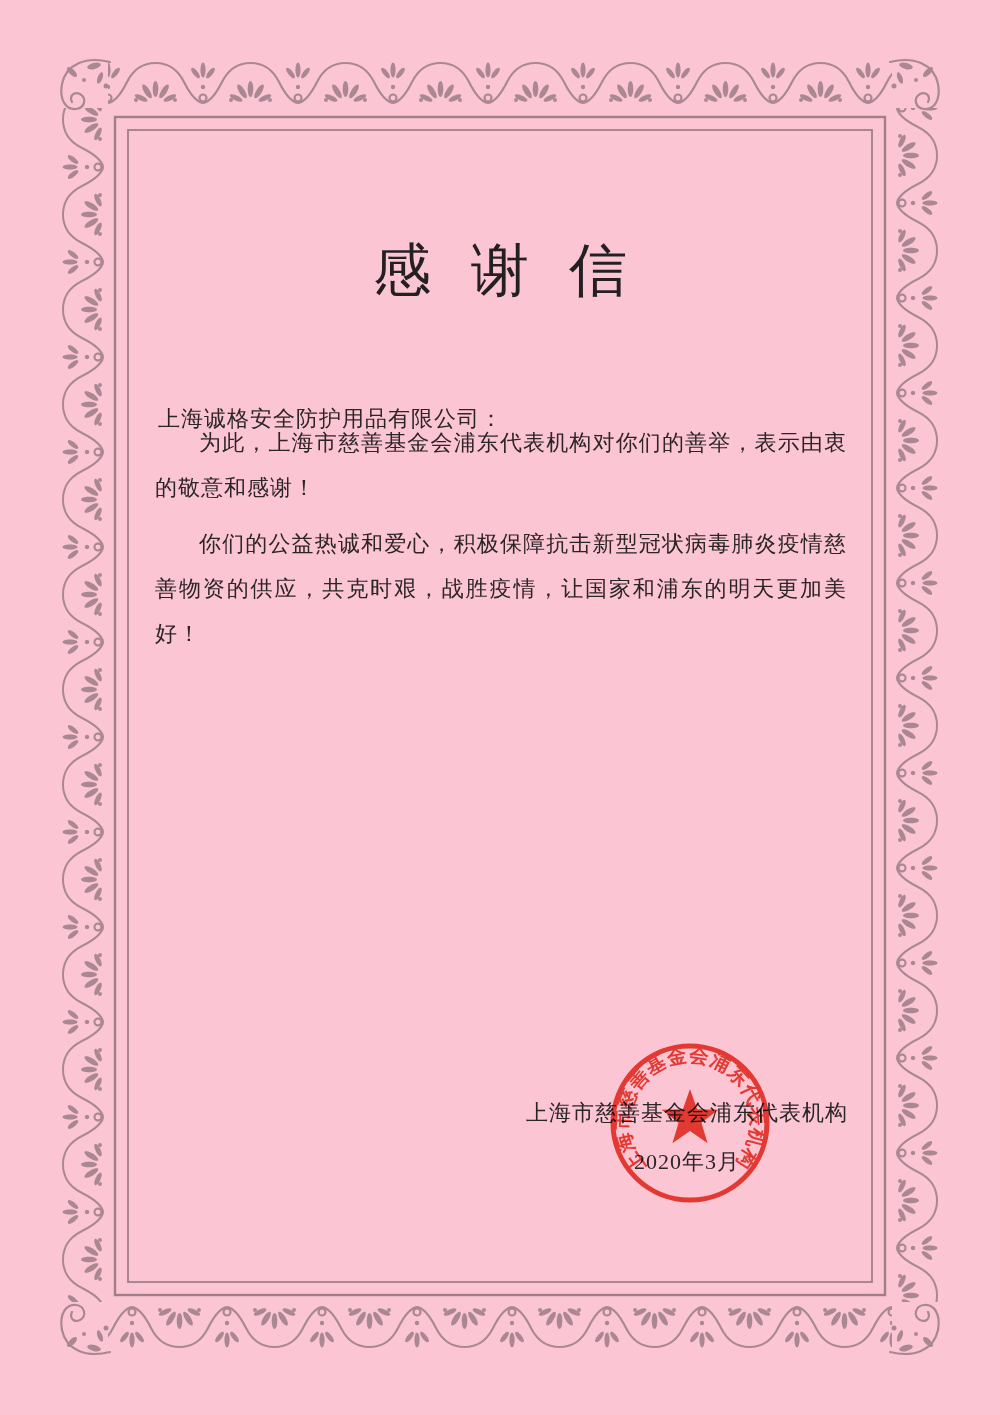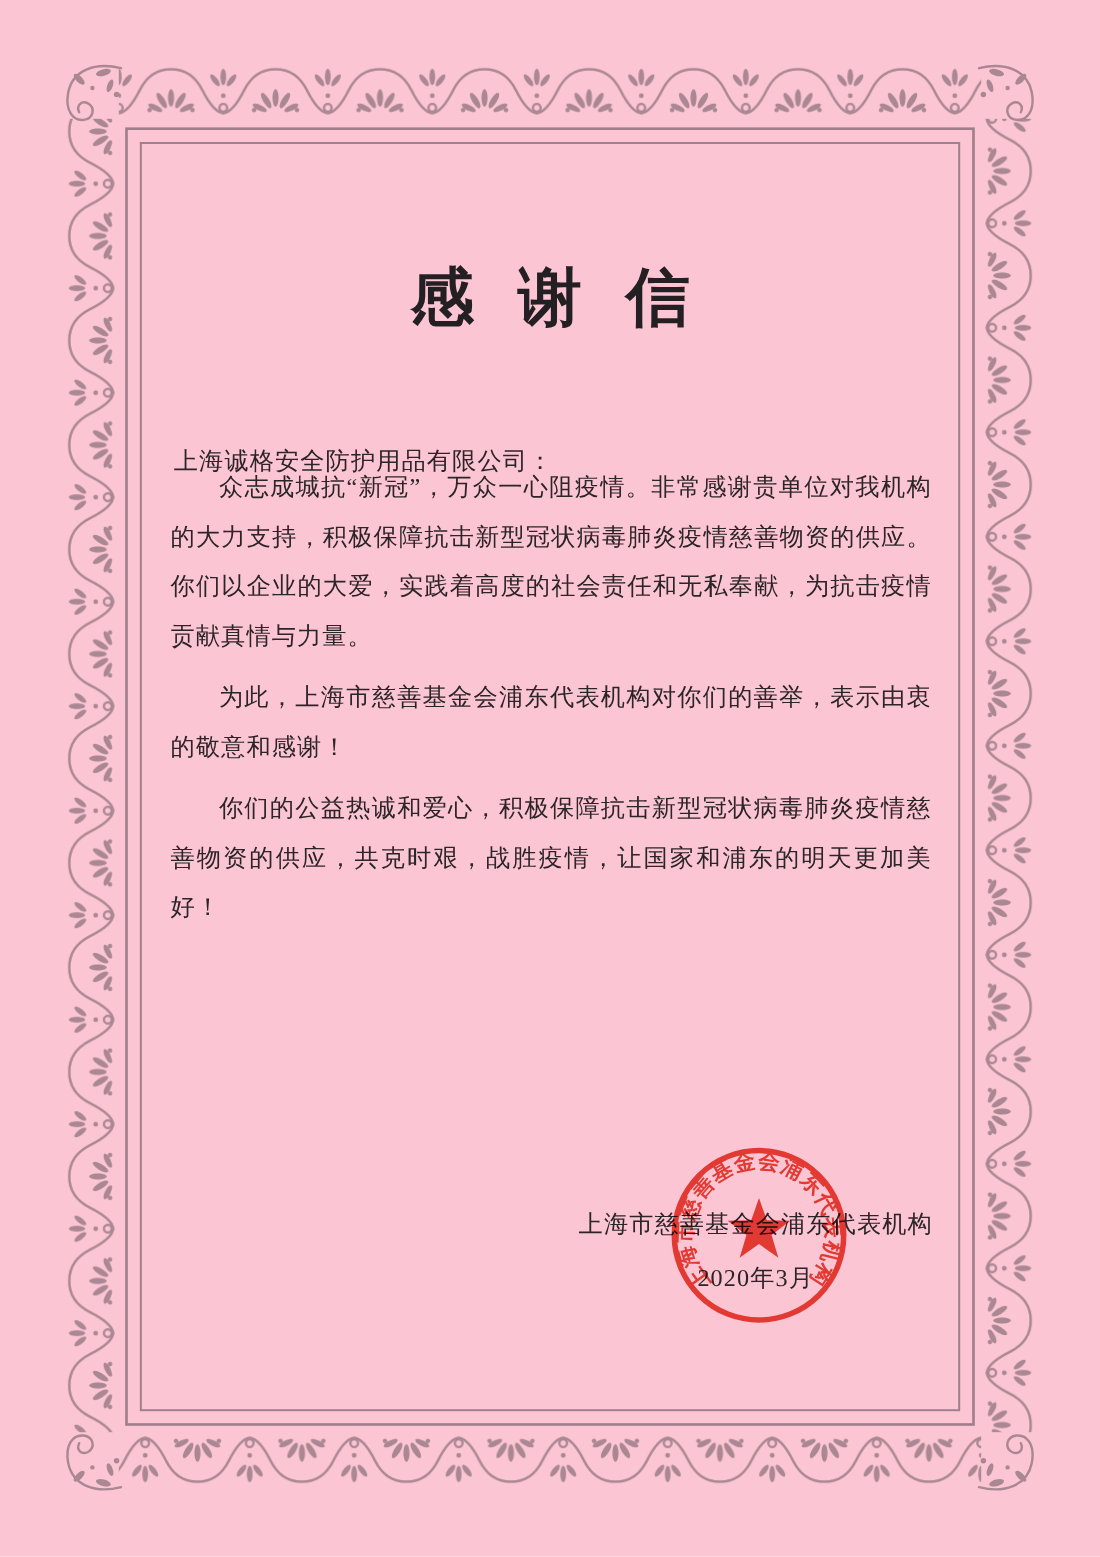--- a/index.html
+++ b/index.html
@@ -20,21 +20,21 @@
     width: 1000px; height: 1415px;
     pointer-events: none;
   }
   .lace-stroke { fill: none; stroke: var(--lace_border, #aa8893); stroke-width: 2.2; stroke-linecap: round; }
   .lace-fill   { fill: var(--lace_border, #aa8893); stroke: none; }
   .frame-line  { fill: none; stroke: var(--frame_line, #a07f8b); }
   
   .title {
     position: absolute; top: 232px; left: 0; width: 1000px;
     text-align: center;
-    font-size: 58px; font-weight: 700;
+    font-size: 58px; font-weight: 400;
     letter-spacing: 40px; text-indent: 40px;
     color: #231f22;
   }
   .recipient {
     position: absolute; top: 404px; left: 158px;
     font-size: 22px; letter-spacing: 1px;
   }
   .body-text {
     position: absolute; top: 420px; left: 155px;
     width: 692px;
@@ -128,21 +128,20 @@
 
     <rect class="frame-line" x="115" y="117" width="770" height="1178" stroke-width="2.4"></rect>
     <rect class="frame-line" x="128" y="130" width="744" height="1152" stroke-width="1.8"></rect>
   </svg>
 
   <div class="title">感谢信</div>
 
   <div class="recipient">上海诚格安全防护用品有限公司：</div>
 
   <div class="body-text">
-    <p>众志成城抗“新冠”，万众一心阻疫情。非常感谢贵单位对我机构的大力支持，积极保障抗击新型冠状病毒肺炎疫情慈善物资的供应。你们以企业的大爱，实践着高度的社会责任和无私奉献，为抗击疫情贡献真情与力量。</p>
     <p>为此，上海市慈善基金会浦东代表机构对你们的善举，表示由衷的敬意和感谢！</p>
     <p>你们的公益热诚和爱心，积极保障抗击新型冠状病毒肺炎疫情慈善物资的供应，共克时艰，战胜疫情，让国家和浦东的明天更加美好！</p>
   </div>
 
   <div class="sig-block">
     <div class="sig-line">上海市慈善基金会浦东代表机构</div>
     <div class="sig-date">2020年3月</div>
   </div>
 
   <svg class="seal" viewBox="0 0 168 168" xmlns="http://www.w3.org/2000/svg">

